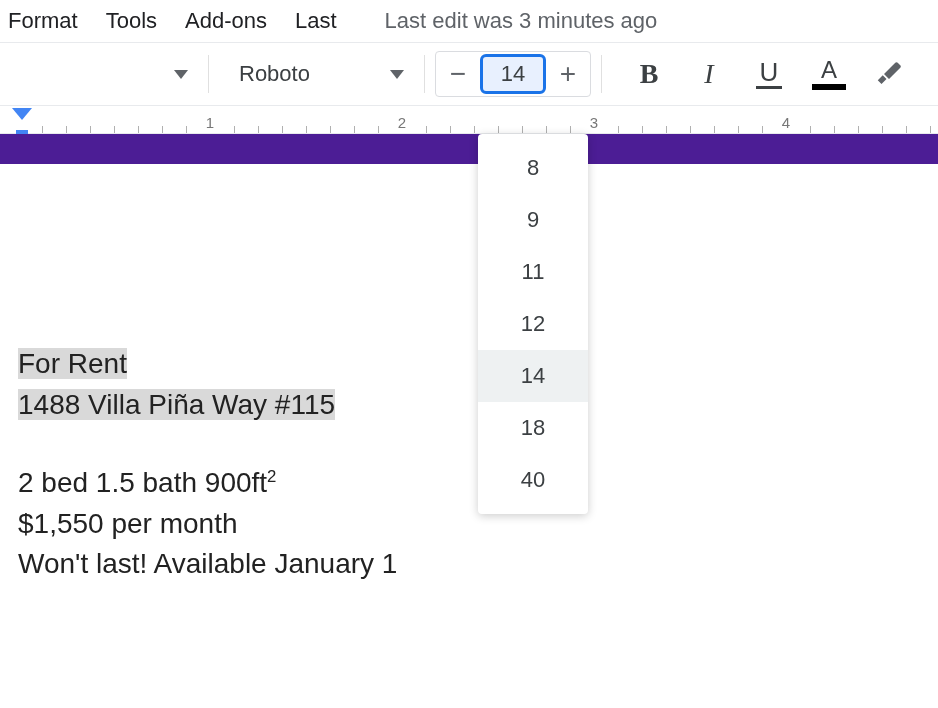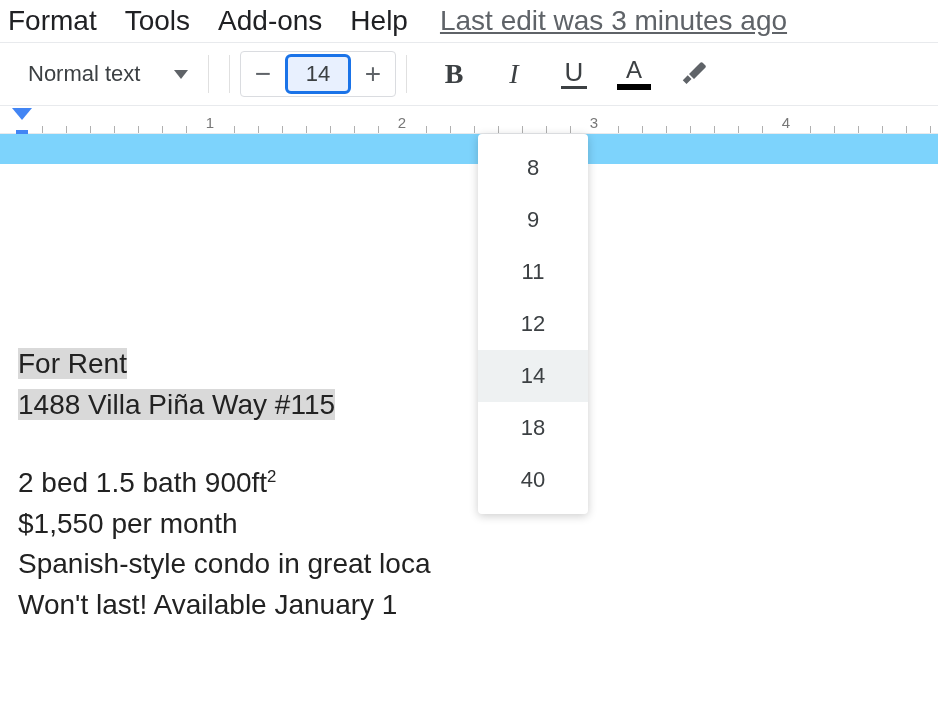--- a/index.html
+++ b/index.html
@@ -10,28 +10,27 @@
   height: 708px;
   overflow: hidden;
   position: relative;
 }
 .menubar {
   display: flex;
   align-items: center;
   height: 42px;
   padding-left: 8px;
   gap: 28px;
-  font-size: 28px;
+  font-size: 22px;
   color: #202124;
 }
 .menubar .menu-item { cursor: pointer; }
 .menubar .last-edit {
-  margin-left: 4px;
+  margin-left: 20px;
   color: #5f6368;
-  text-decoration: underline;
   cursor: pointer;
 }
 .toolbar {
   display: flex;
   align-items: center;
   height: 64px;
   border-top: 1px solid #e8eaed;
   border-bottom: 1px solid #e8eaed;
   padding-left: 18px;
   gap: 0;
@@ -122,21 +121,21 @@
   border-top: 12px solid #4285f4;
 }
 .indent-marker::after {
   content: '';
   position: absolute;
   left: -6px; top: 10px;
   width: 12px; height: 4px;
   background: #4285f4;
 }
 .doc-area {
-  background: #7dd3fc;
+  background: #4c1d95;
   padding-top: 30px;
   height: 574px;
 }
 .page {
   background: #fff;
   margin-left: 0;
   width: 938px;
   padding: 180px 0 0 18px;
   height: 100%;
   position: relative;
@@ -168,30 +167,33 @@
 }
 .dropdown .opt.selected { background: #eef1f2; }
 </style>
 </head>
 <body>
 
 <div class="menubar">
   <span class="menu-item">Format</span>
   <span class="menu-item">Tools</span>
   <span class="menu-item">Add-ons</span>
-  <span class="menu-item">Help</span>
+  <span class="menu-item">Last</span>
   <span class="last-edit">Last edit was 3 minutes ago</span>
 </div>
 
 <div class="toolbar">
   <div class="style-select">
-    <span>Normal text</span>
     <span class="caret-down"></span>
   </div>
   <div class="vsep"></div>
+  <div class="font-select">
+    <span>Roboto</span>
+    <span class="caret-down"></span>
+  </div>
   <div class="vsep"></div>
   <div class="size-group">
     <div class="size-btn">−</div>
     <input class="size-input" value="14" style="">
     <div class="size-btn">+</div>
   </div>
   <div class="vsep"></div>
   <div class="fmt-btn">
     <span class="bold-glyph">B</span>
   </div>
@@ -260,21 +262,20 @@
   </div>
 
 <div class="doc-area">
   <div class="page">
     <div class="doc-text">
       <p><span class="selected">For Rent</span></p>
       <p><span class="selected">1488 Villa Piña Way #115</span></p>
       <div class="spacer"></div>
       <p><span>2 bed 1.5 bath 900ft</span><span class="sup">2</span></p>
       <p>$1,550 per month</p>
-      <p>Spanish-style condo in great loca</p>
       <p>Won't last! Available January 1</p>
     </div>
   </div>
 </div>
 
 <div class="dropdown">
     <div class="opt">8</div>
     <div class="opt">9</div>
     <div class="opt">11</div>
     <div class="opt">12</div>

